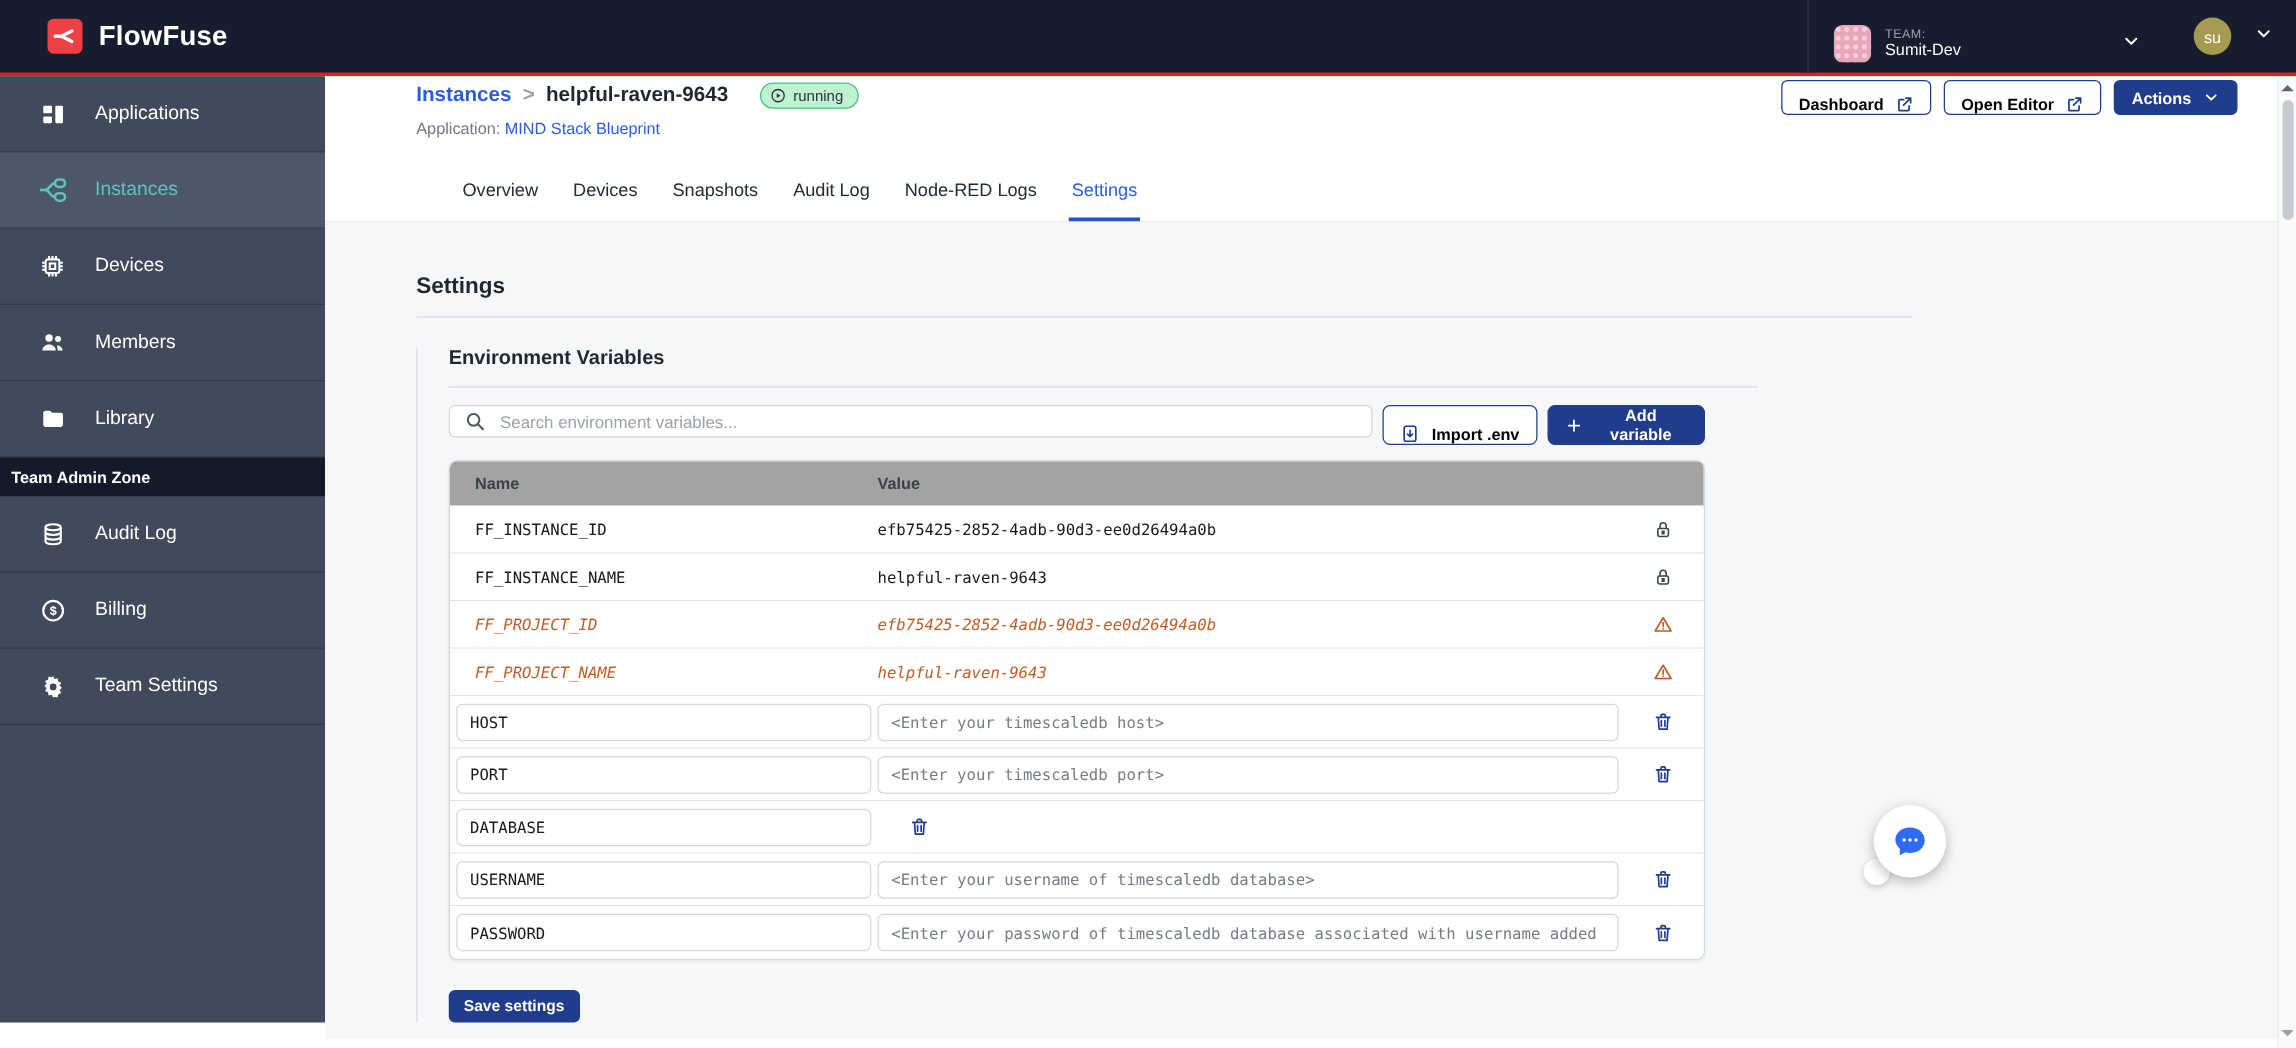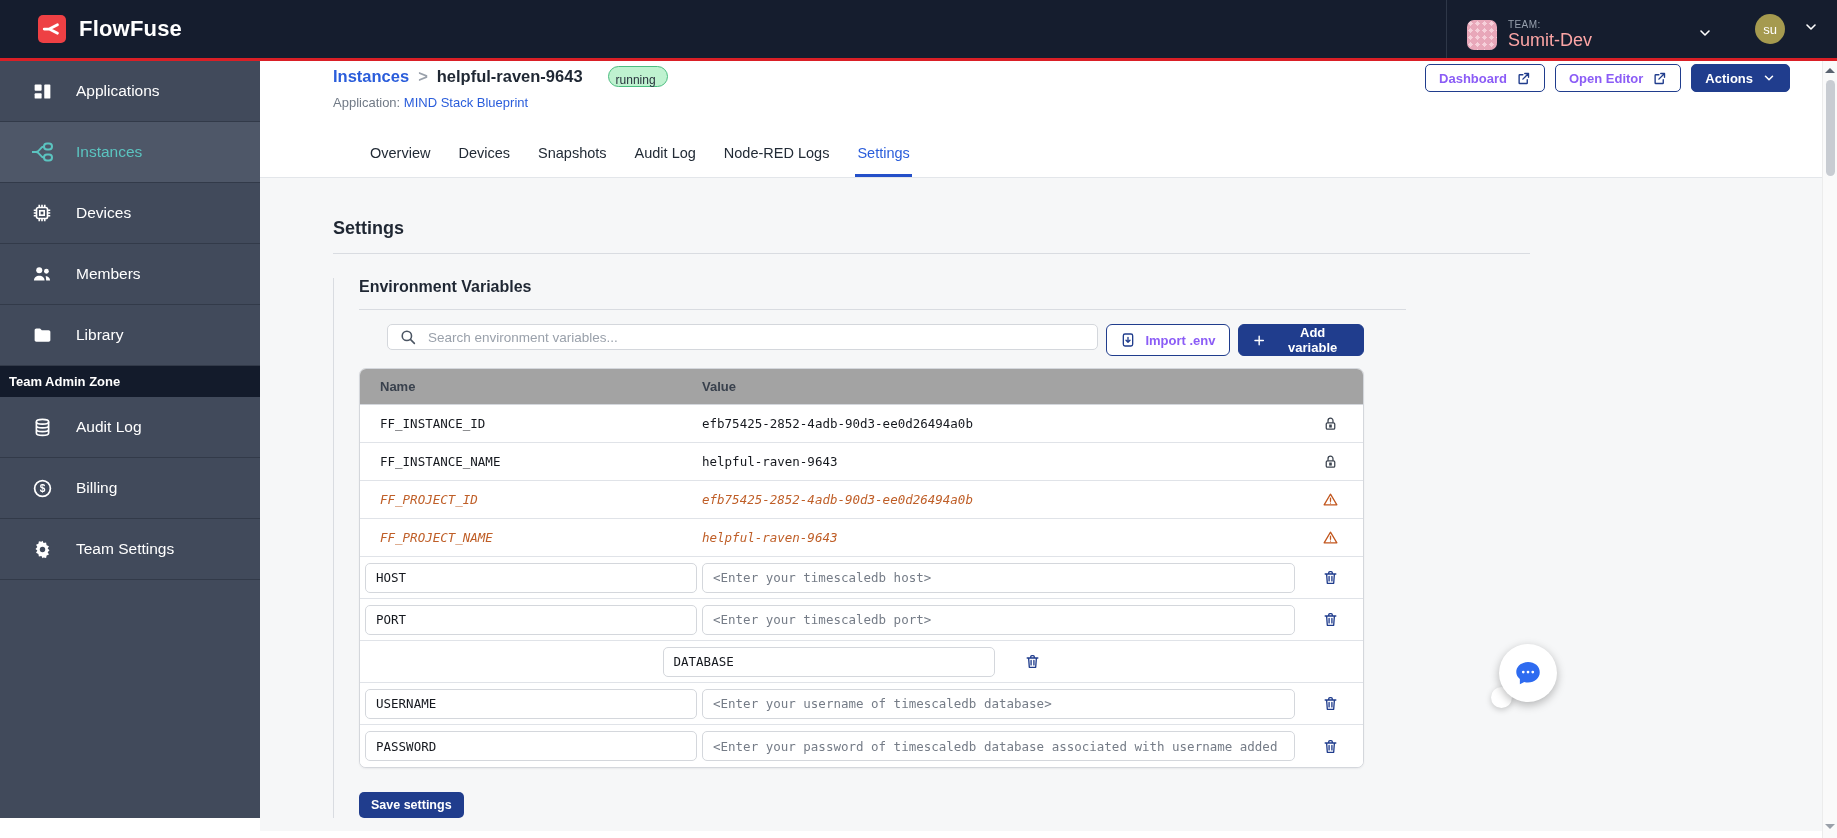--- a/index.html
+++ b/index.html
@@ -16,21 +16,21 @@
   .brand-name { color:#fff; font-size:22px; font-weight:700; letter-spacing:.2px; }
   .topbar-right { display:flex; align-items:center; height:100%; }
   .tb-divider { width:1px; height:100%; background:#2e3748; }
   .team-selector { width:282px; height:100%; display:flex; align-items:center;
                    gap:11px; padding:12px 16px 0 20px; cursor:pointer; }
   .team-avatar { width:30px; height:30px; border-radius:7px; background:#e8a7b9;
                  background-image:radial-gradient(#f6d0da 2px, transparent 2.2px);
                  background-size:7px 7px; flex-shrink:0; }
   .team-texts { display:flex; flex-direction:column; line-height:1.15; }
   .team-label { color:#97a0ad; font-size:10px; letter-spacing:.4px; }
-  .team-name { color:#fca5a5; font-size:18px; }
+  .team-name { color:#ffffff; font-size:13px; }
   .team-selector .chev { margin-left:auto; }
   .user-menu { display:flex; align-items:center; gap:18px; padding:0 18px 0 26px; cursor:pointer; }
   .user-avatar { width:30px; height:30px; border-radius:50%; background:#a59a4f;
                  color:#fff; font-size:13px; display:flex; align-items:center; justify-content:center; }
 
   
   .sidebar { position:absolute; top:61px; left:0; width:260px; height:757px; background:#414a5b; }
   .side-item { height:61px; display:flex; align-items:center; border-bottom:1px solid #323a49;
                color:#fff; font-size:15.5px; cursor:pointer; }
   .side-item .sicon { width:24px; height:24px; margin:0 22px 0 30px; display:flex;
@@ -40,27 +40,27 @@
                 display:flex; align-items:center; padding-left:9px; }
 
   
   .main { position:absolute; top:61px; left:260px; width:1562px; height:777px; background:#fff; }
   .breadcrumb { margin:5px 0 0 73px; display:flex; align-items:center; gap:9px; font-size:16.5px; }
   .breadcrumb a { color:#2a5ddb; font-weight:700; text-decoration:none; cursor:pointer; }
   .crumb-sep { color:#9aa1ab; font-weight:700; }
   .crumb-current { color:#1f2733; font-weight:700; }
   .status-badge { margin-left:16px; display:inline-flex; align-items:center; gap:6px;
                   height:21px; padding:0 11px 0 7px; border:1px solid #4bbd7f; background:#bff2d0;
-                  border-radius:11px; font-size:12px; color:#2a333e;flex-direction:column; }
+                  border-radius:11px; font-size:12px; color:#2a333e; }
   .app-line { margin:8px 0 0 73px; font-size:13px; color:#717a86; }
   .app-line a { color:#2a5ddb; text-decoration:none; cursor:pointer; }
   .header-actions { position:absolute; top:3px; right:32px; display:flex; gap:10px; }
   .btn { height:28px; border-radius:5px; font-size:13px; font-weight:700; cursor:pointer;
          display:inline-flex; align-items:center; gap:9px; padding:0 13px; }
-  .btn-outline { background:#fff; border:1px solid #203d8d; color:#8b5cf6; }
+  .btn-outline { background:#fff; border:1px solid #203d8d; color:#000000;align-items:flex-end; }
   .btn-solid { background:#203d8d; border:1px solid #203d8d; color:#fff; }
 
   .tabbar { margin-top:35px; border-bottom:1px solid #e3e6ea; padding-left:108px; display:flex; gap:24px; }
   .tab { font-size:14.5px; color:#222b36; padding:0 2px 13px 2px; border-bottom:3px solid transparent;
          cursor:pointer; }
   .tab.active { color:#2a5ddb; border-bottom-color:#2450c9; }
 
   .content { background:#f6f7f8; height:653px; padding-left:73px; overflow:hidden; }
   .settings-title { margin:0; padding-top:40px; font-size:18px; font-weight:700; color:#1f2733; }
   .settings-hr { margin:14px 0 0 0; border:none; border-top:1px solid #d9dce1; width:1197px; }
@@ -69,34 +69,34 @@
   .subnav-item { font-size:13px; color:#525b66; line-height:18px; padding-left:11px;
                  border-left:3px solid transparent; margin-bottom:17px; cursor:pointer; }
   .subnav-item.active { color:#2563eb; border-left-color:#2563eb; }
   .vdivider { width:1px; background:#d9dce1; margin-right:25px; }
   .panel { width:1047px; }
   .env-title { margin:0; font-size:16px; font-weight:700; color:#1f2733;
                padding-bottom:13px; border-bottom:1px solid #d9dce1; }
 
   .controls { display:flex; gap:8px; margin-top:14px; width:1005px; }
   .searchbox { flex:1; height:20px; background:#fff; border:1px solid #d4d7dc; border-radius:5px;
-               display:flex; align-items:center; gap:9px; padding:12px 11px;margin-left:28px; }
+               display:flex; align-items:center; gap:9px; padding:12px 11px; }
   .searchbox input { border:none; outline:none; flex:1; font-size:13.5px; color:#1b1f27; background:transparent; }
   .searchbox input::placeholder { color:#9aa1ab; }
   .btn-import { height:32px; width:124px; justify-content:center; border-radius:6px; }
   .btn-add { height:32px; width:126px; justify-content:center; border-radius:6px; }
 
   .env-table { margin-top:12px; width:1005px; background:#fff; border:1px solid #d4d7dc;
                border-radius:7px; box-shadow:0 1px 2px rgba(16,24,40,.06); overflow:hidden; }
   .thead { display:flex; align-items:center; height:36px; background:#a3a3a3;
            border-bottom:1px solid #d4d7dc; font-size:13px; font-weight:700; color:#39414d; }
   .col-name { width:342px; padding-left:20px; }
   .col-value { flex:1; }
   .col-action { width:66px; }
-  .row { display:flex; align-items:center; height:38px; border-bottom:1px solid #e0e3e8; background:#fff;justify-content:center; }
+  .row { display:flex; align-items:center; height:38px; border-bottom:1px solid #e0e3e8; background:#fff; }
   .row:last-child { border-bottom:none;text-decoration:underline; }
   .cell.name { width:342px; padding-left:20px; }
   .cell.value { flex:1; }
   .cell.action { width:66px; display:flex; justify-content:center; }
   .mono, .cellinput { font-family:"DejaVu Sans Mono","Liberation Mono",monospace; font-size:12.5px; color:#15181e; }
   .row.warn .mono { color:#bf5e27; font-style:italic; }
   .row.editable { height:42px; }
   .name-cell { width:342px; padding:0 5px 0 5px; }
   .value-cell { flex:1; padding-right:2px; }
   .cellinput { width:100%; height:30px; border:1px solid #d4d7dc; border-radius:5px;

